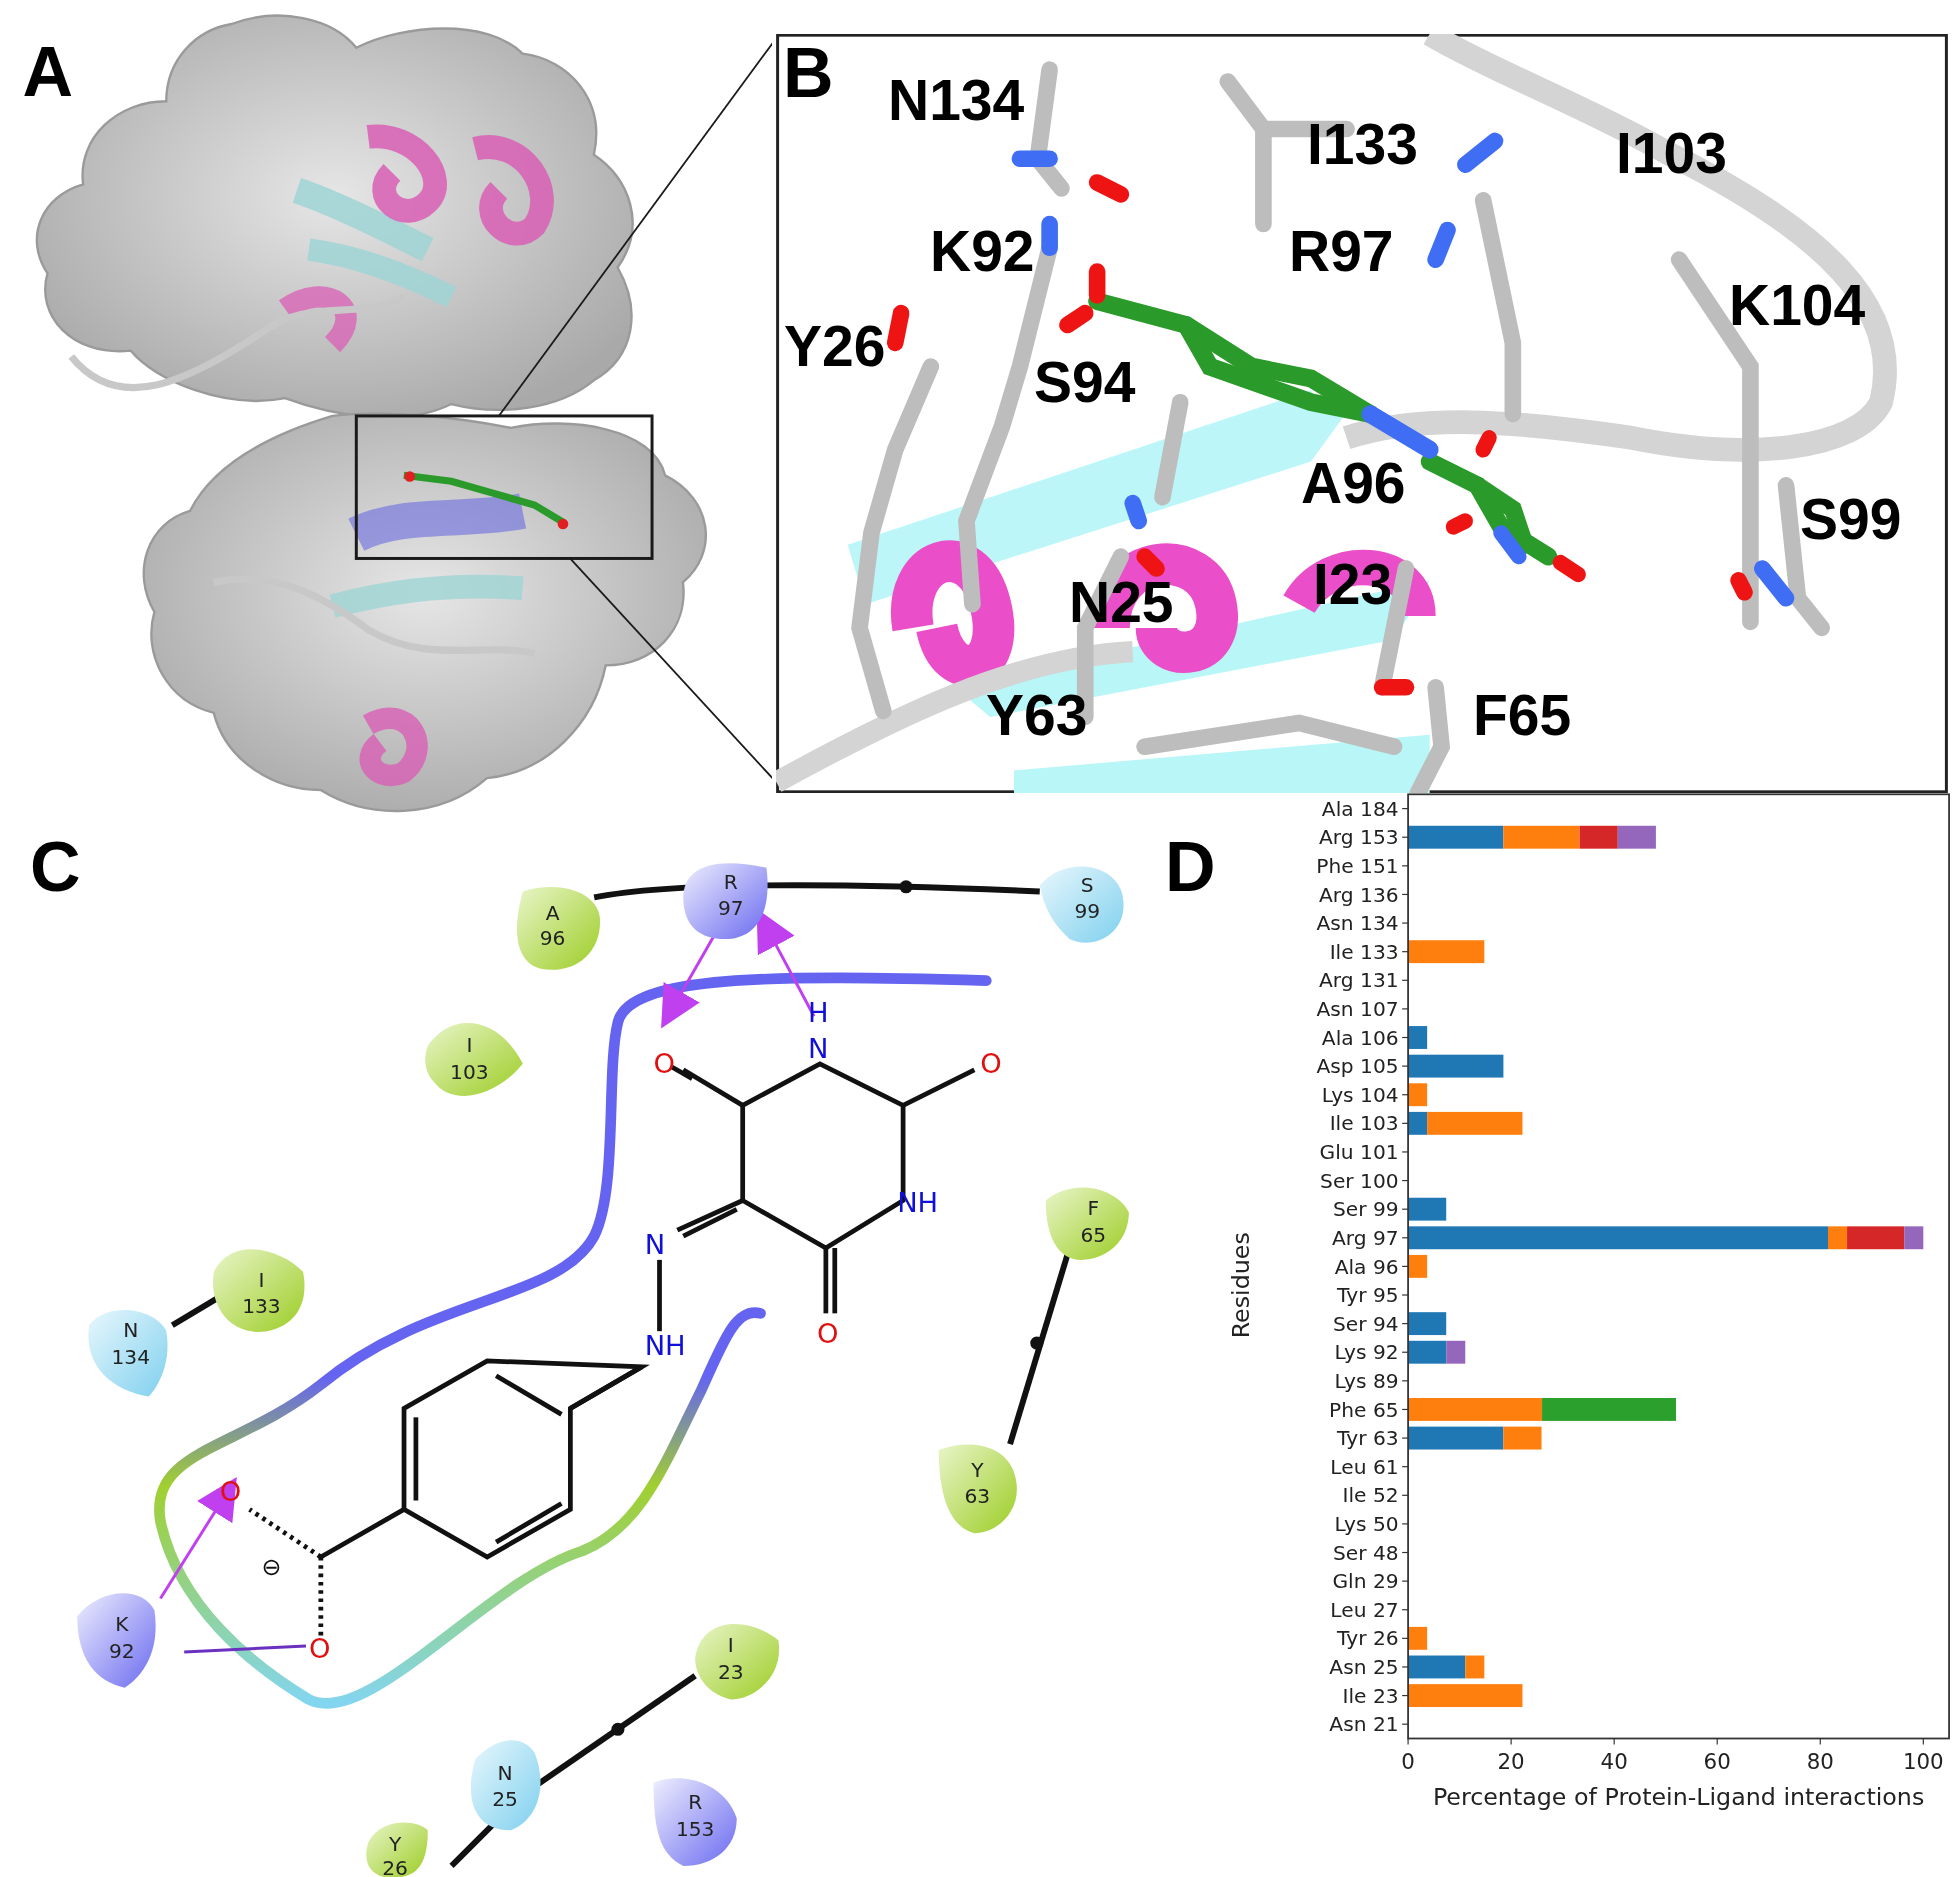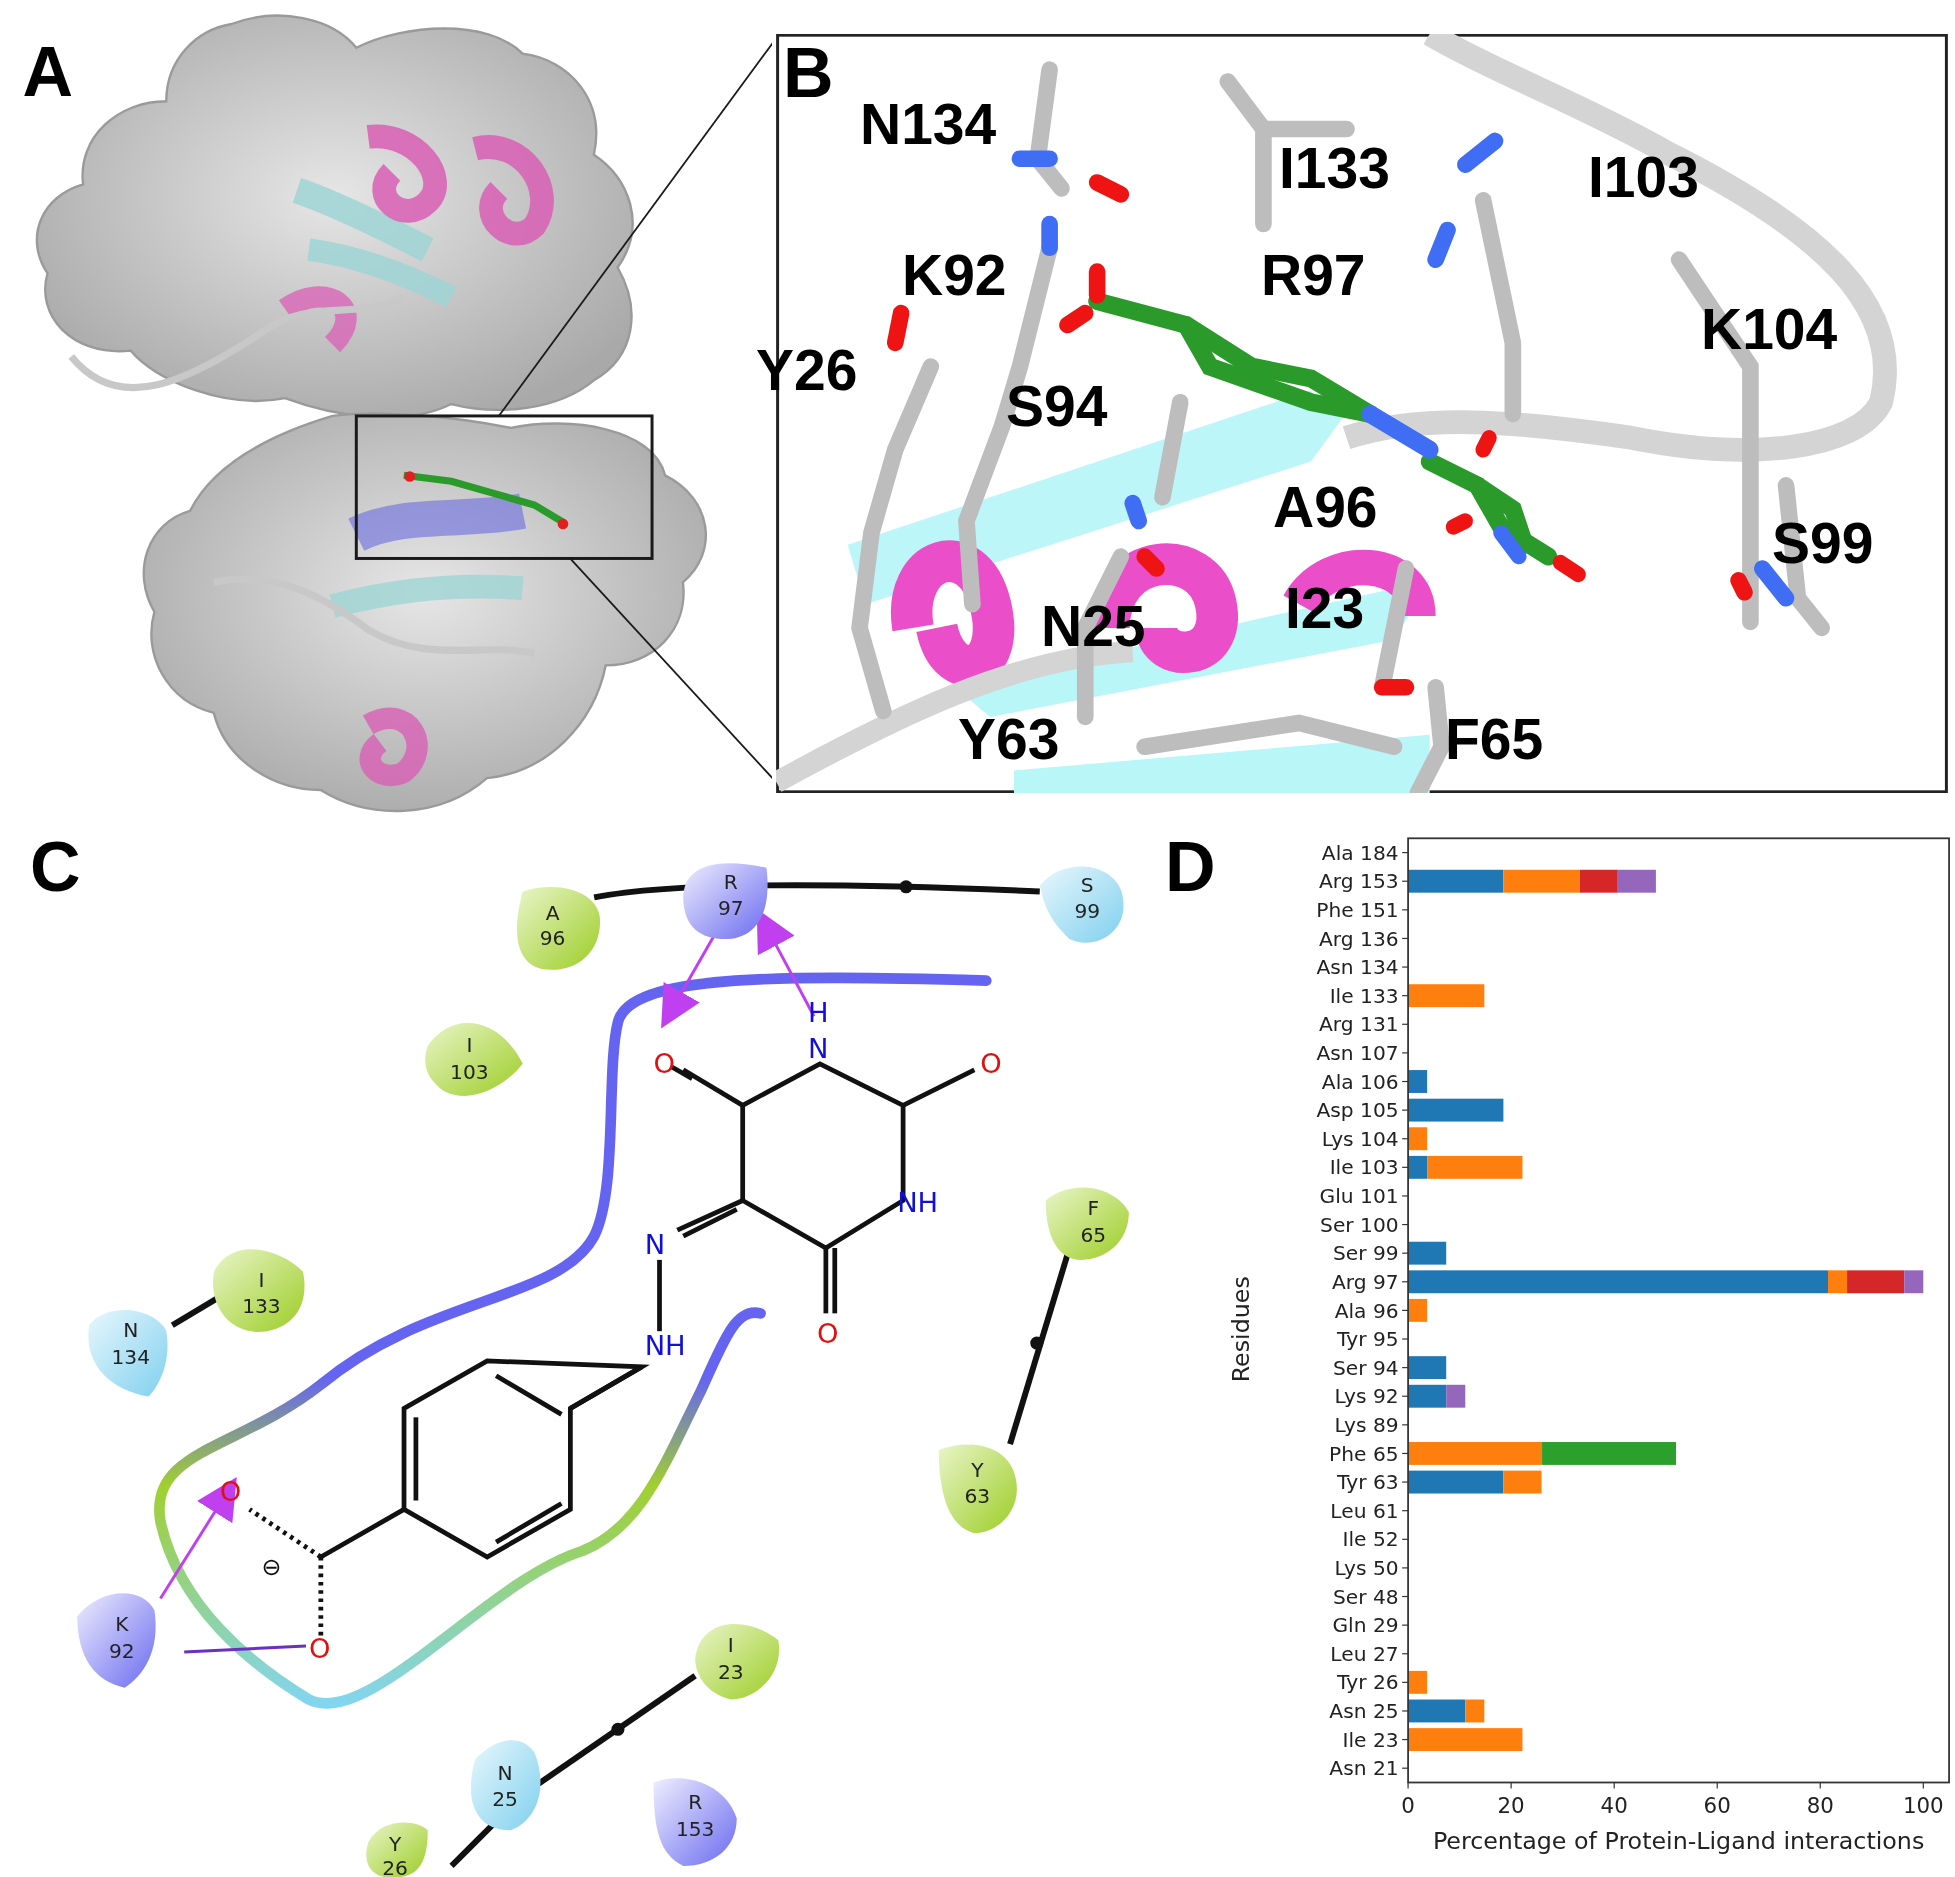--- a/index.html
+++ b/index.html
@@ -2,21 +2,21 @@
 <html style="font-size:9.5px"><head>
 <meta charset="utf-8">
 <style>
   html, body { margin:0; padding:0; background:#ffffff; }
   body { width:1955px; height:1877px; position:relative; overflow:hidden;
          font-family:"Liberation Sans", sans-serif; color:#000; }
   .panel-letter { position:absolute; font-weight:bold; font-size:70px; line-height:1; }
   .abs { position:absolute; }
   svg text { font-family:"DejaVu Sans", sans-serif; }
   
-  #chartD { position:absolute; left:1224px; top:820px; width:731px; height:1058px; }
+  #chartD { position:absolute; left:1224px; top:776px; width:731px; height:1058px; }
 </style>
 </head>
 <body>
 
 <div class="panel-letter" style="left:22.6px;top:37px;">A</div>
 <svg class="abs" style="left:0;top:0" width="772" height="820" viewBox="0 0 1300 1380">
   <defs>
     <radialGradient id="surf" cx="50%" cy="45%" r="60%">
       <stop offset="0" stop-color="#e6e6e6"></stop>
       <stop offset="1" stop-color="#a9a9a9"></stop>
@@ -98,21 +98,21 @@
   </g>
   <line x1="1000" y1="640" x2="1100" y2="700" stroke="#3f6ef5" stroke-width="30" stroke-linecap="round"></line>
   <line x1="540" y1="440" x2="540" y2="400" stroke="#ef1414" stroke-width="28" stroke-linecap="round"></line>
   <line x1="520" y1="470" x2="490" y2="490" stroke="#ef1414" stroke-width="28" stroke-linecap="round"></line>
   <line x1="1190" y1="700" x2="1200" y2="680" stroke="#ef1414" stroke-width="26" stroke-linecap="round"></line>
   <line x1="1160" y1="820" x2="1140" y2="830" stroke="#ef1414" stroke-width="26" stroke-linecap="round"></line>
   <line x1="1320" y1="890" x2="1350" y2="910" stroke="#ef1414" stroke-width="26" stroke-linecap="round"></line>
   <line x1="1220" y1="840" x2="1250" y2="880" stroke="#3f6ef5" stroke-width="26" stroke-linecap="round"></line>
 </svg>
 <div class="panel-letter" style="left:783px;top:38px;">B</div>
-<div class="abs" style="left:756px;top:34px;width:1172px;height:759px;font-weight:bold;font-size:57px;margin-top:24px;">
+<div class="abs" style="left:784px;top:34px;width:1172px;height:759px;font-weight:bold;font-size:57px;">
   <span class="abs" style="left:104px;top:33px">N134</span>
   <span class="abs" style="left:523px;top:77px">I133</span>
   <span class="abs" style="left:832px;top:86px">I103</span>
   <span class="abs" style="left:146px;top:184px">K92</span>
   <span class="abs" style="left:505px;top:184px">R97</span>
   <span class="abs" style="left:0px;top:279px">Y26</span>
   <span class="abs" style="left:945px;top:238px">K104</span>
   <span class="abs" style="left:250px;top:315px">S94</span>
   <span class="abs" style="left:517px;top:416px">A96</span>
   <span class="abs" style="left:1016px;top:452px">S99</span>

